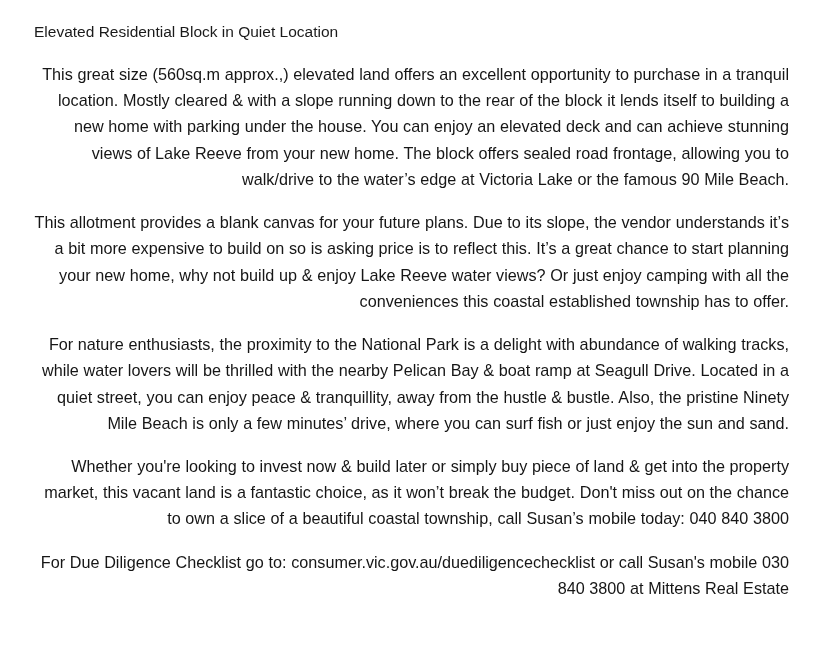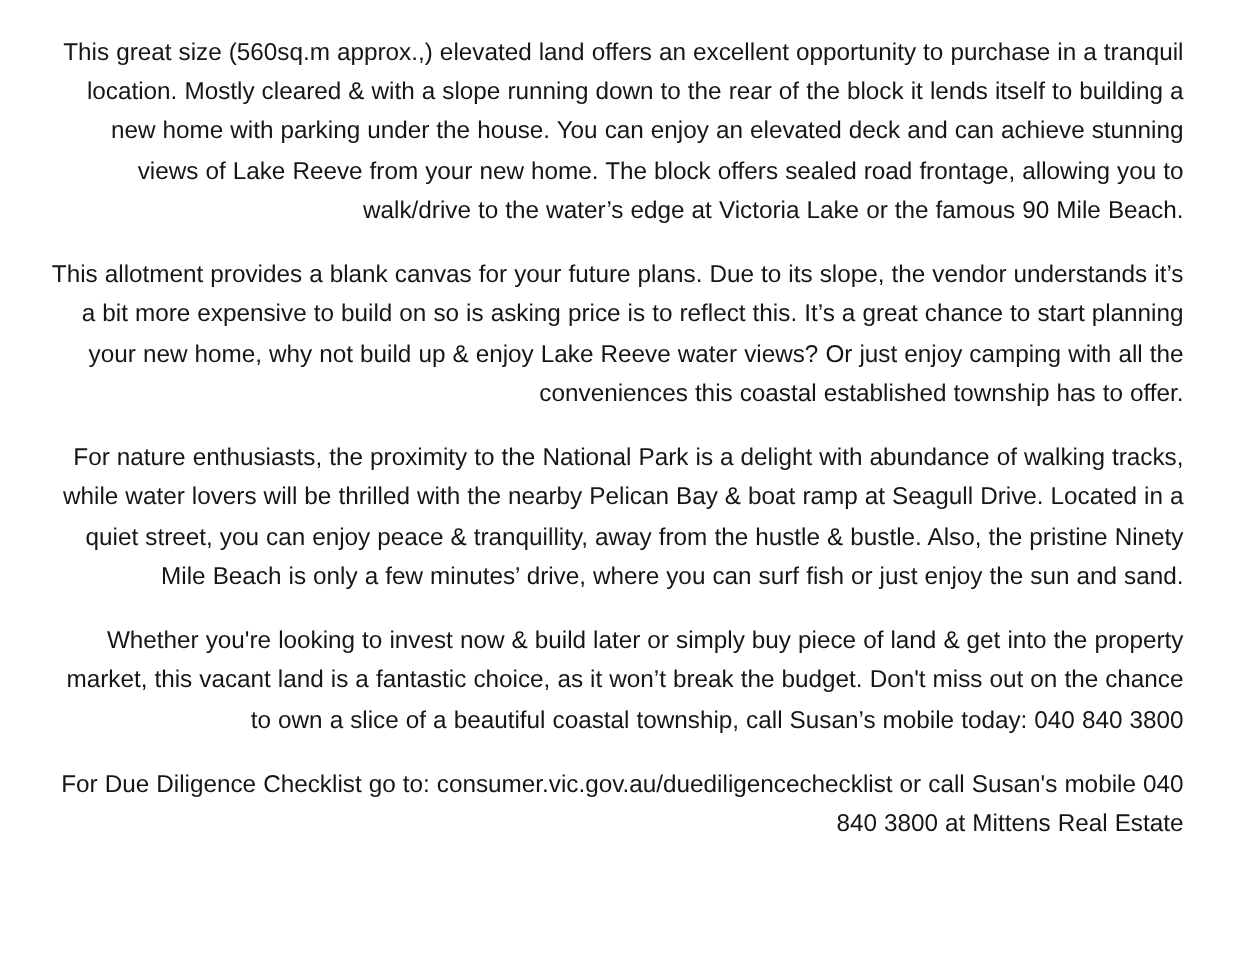--- a/index.html
+++ b/index.html
@@ -38,24 +38,25 @@
   }
   .para:last-child {
     margin-bottom: 0;
   }
 </style>
 </head>
 <body>
 
 <div class="page">
 
+  <h1 class="doc-title">Elevated Residential Block in Quiet Location</h1>
 
   <p class="para">This great size (560sq.m approx.,) elevated land offers an excellent opportunity to purchase in a tranquil location. Mostly cleared &amp; with a slope running down to the rear of the block it lends itself to  building a new home with parking under the house. You can enjoy an elevated deck and can achieve stunning views of Lake Reeve from your new home.  The block offers sealed road frontage, allowing you to walk/drive to the water’s edge at Victoria Lake or the famous 90 Mile Beach.</p>
 
   <p class="para">This allotment provides a blank canvas for your future plans. Due to its slope, the vendor understands it’s a bit more expensive to build on so is asking price is to reflect this. It’s a great chance to start planning your new home, why not build up &amp; enjoy Lake Reeve water views? Or just enjoy camping with all the conveniences this coastal established township has to offer.</p>
 
   <p class="para">For nature enthusiasts, the proximity to the National Park is a delight with abundance of walking tracks, while water lovers will be thrilled with the nearby Pelican Bay &amp; boat ramp at Seagull Drive. Located in a quiet street, you can enjoy peace &amp; tranquillity, away from the hustle &amp; bustle. Also, the pristine Ninety Mile Beach is only a few minutes’ drive, where you can surf fish or just enjoy the sun and sand.</p>
 
   <p class="para">Whether you're looking to invest now &amp; build later or simply buy piece of land &amp; get into the property market, this vacant land is a fantastic choice, as it won’t break the budget. Don't miss out on the chance to own a slice of a beautiful coastal township, call Susan’s mobile today: 040 840 3800</p>
 
-  <p class="para">For Due Diligence Checklist go to: consumer.vic.gov.au/duediligencechecklist or call Susan's mobile 040 840 3800 at Mittens Real Estate</p>
+  <p class="para">For Due Diligence Checklist go to: consumer.vic.gov.au/duediligencechecklist or call Susan's mobile 030 840 3800 at Mittens Real Estate</p>
 
 </div>
 
 </body></html>

